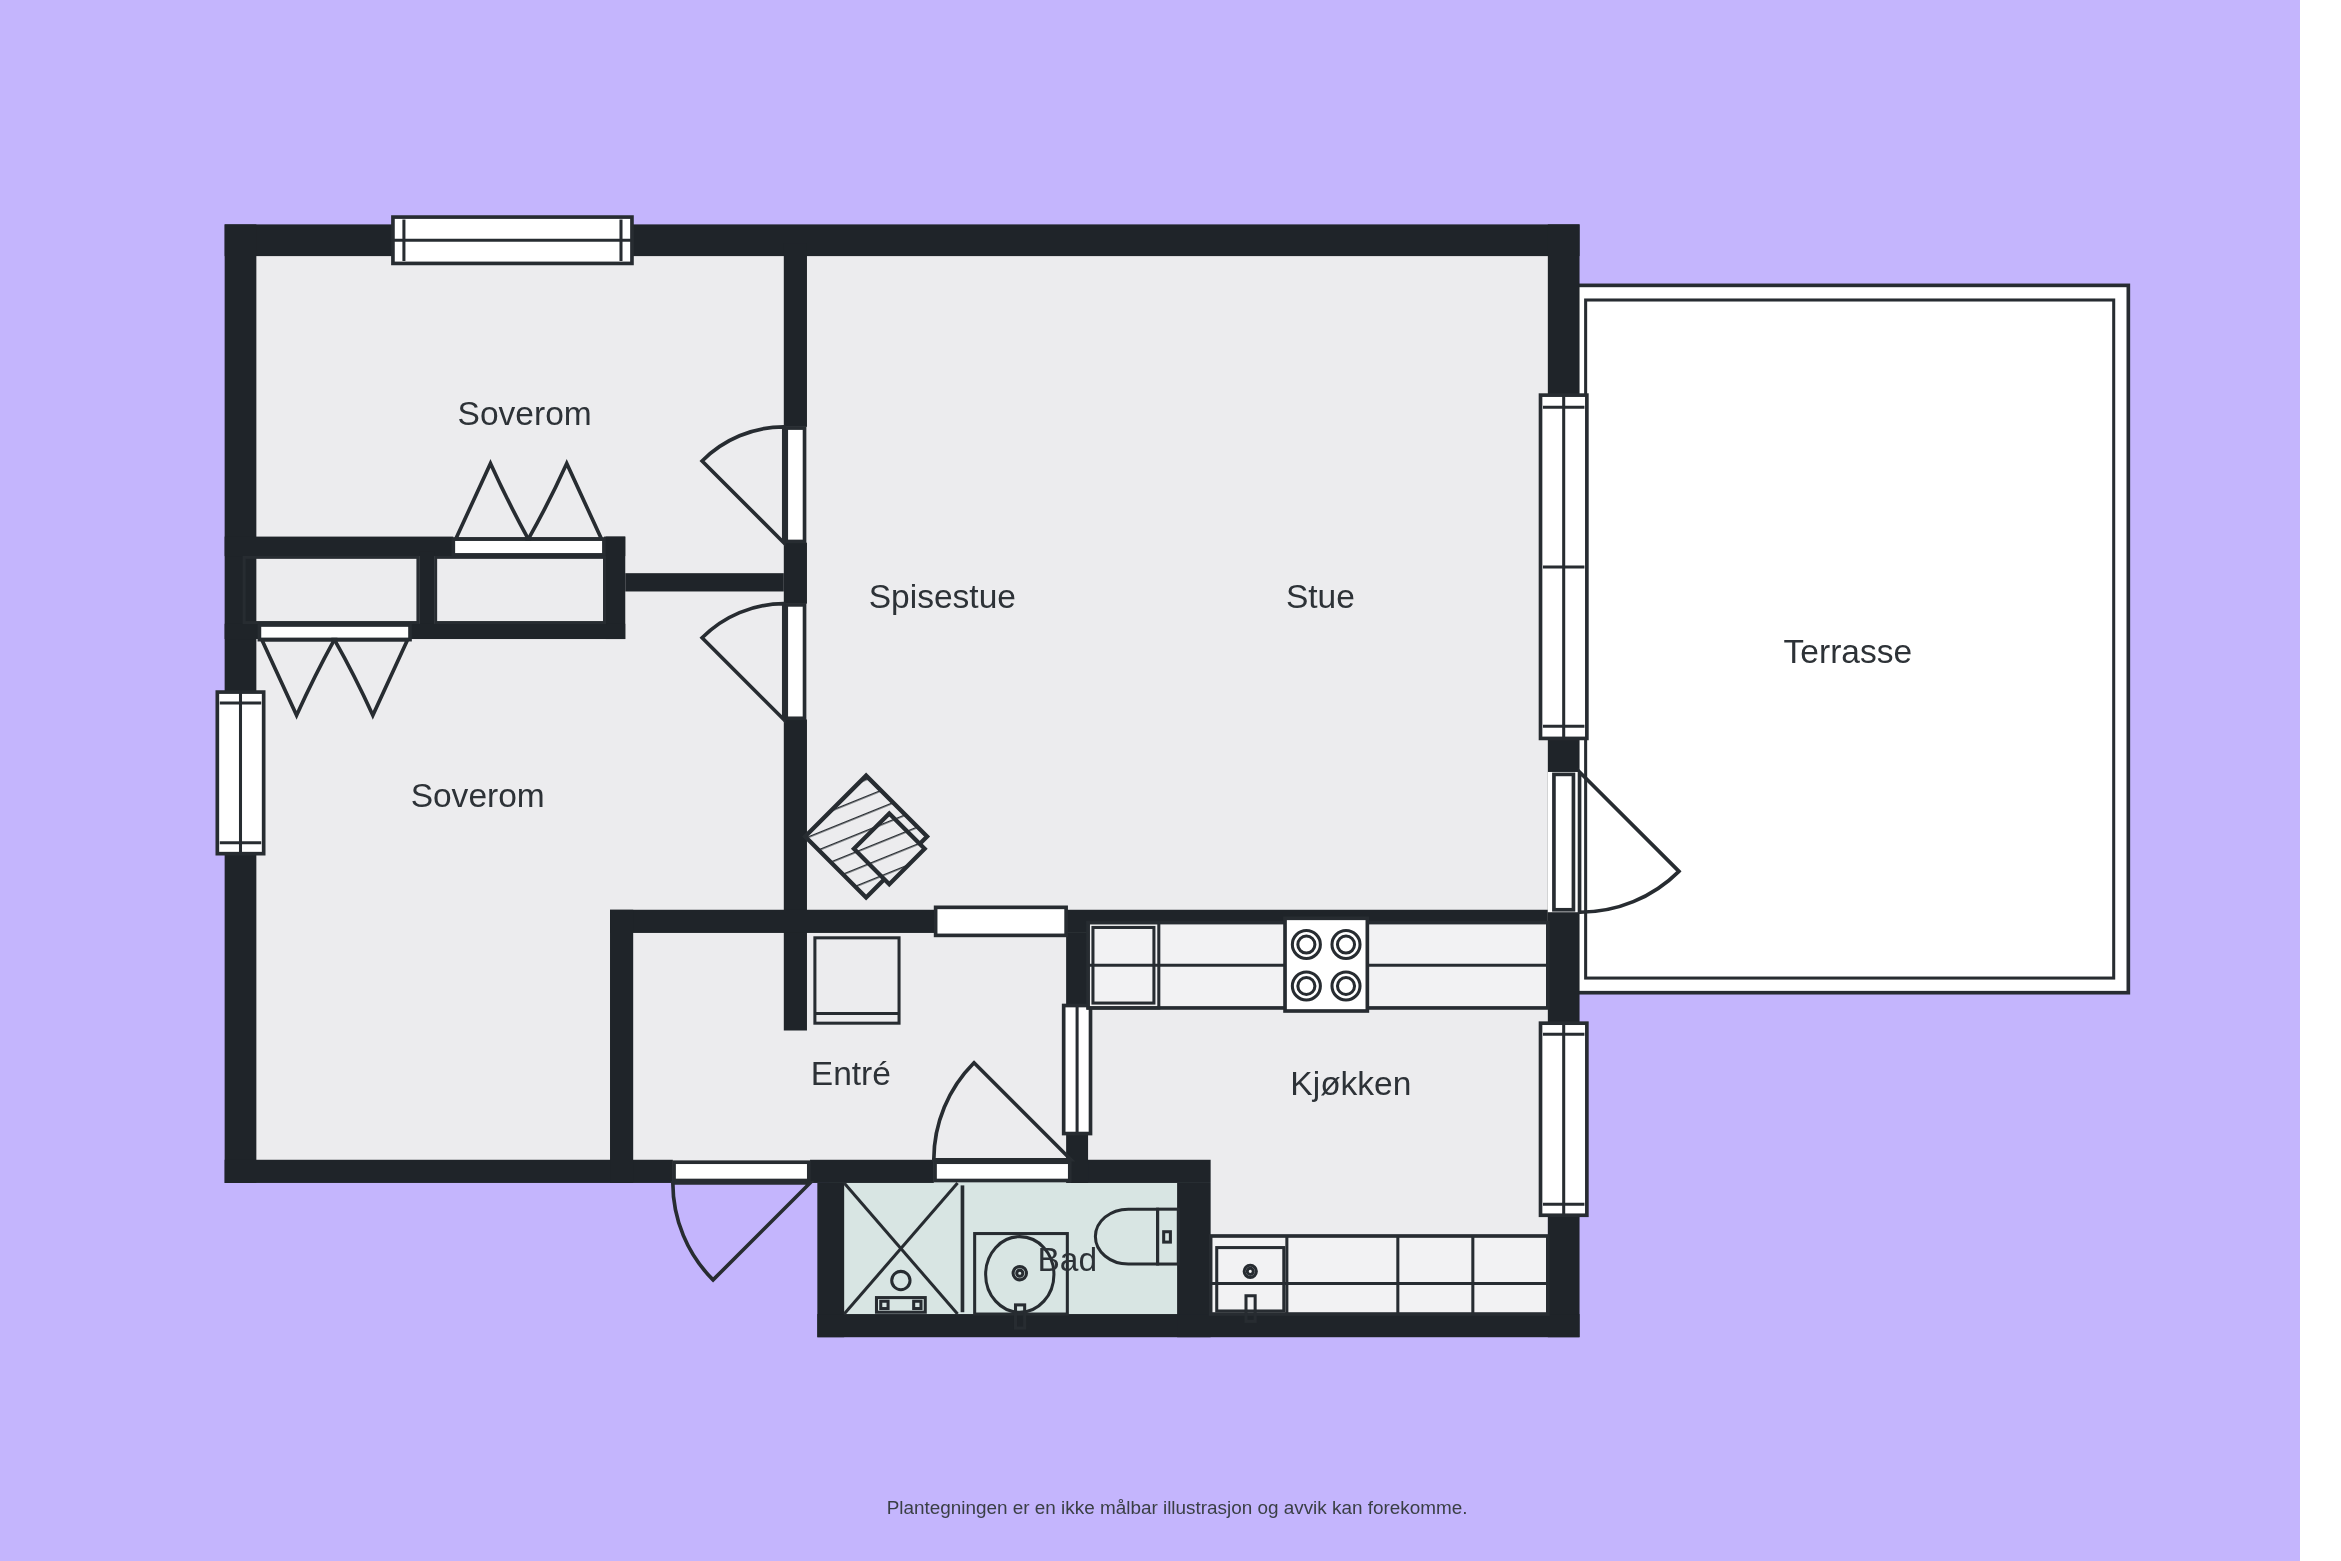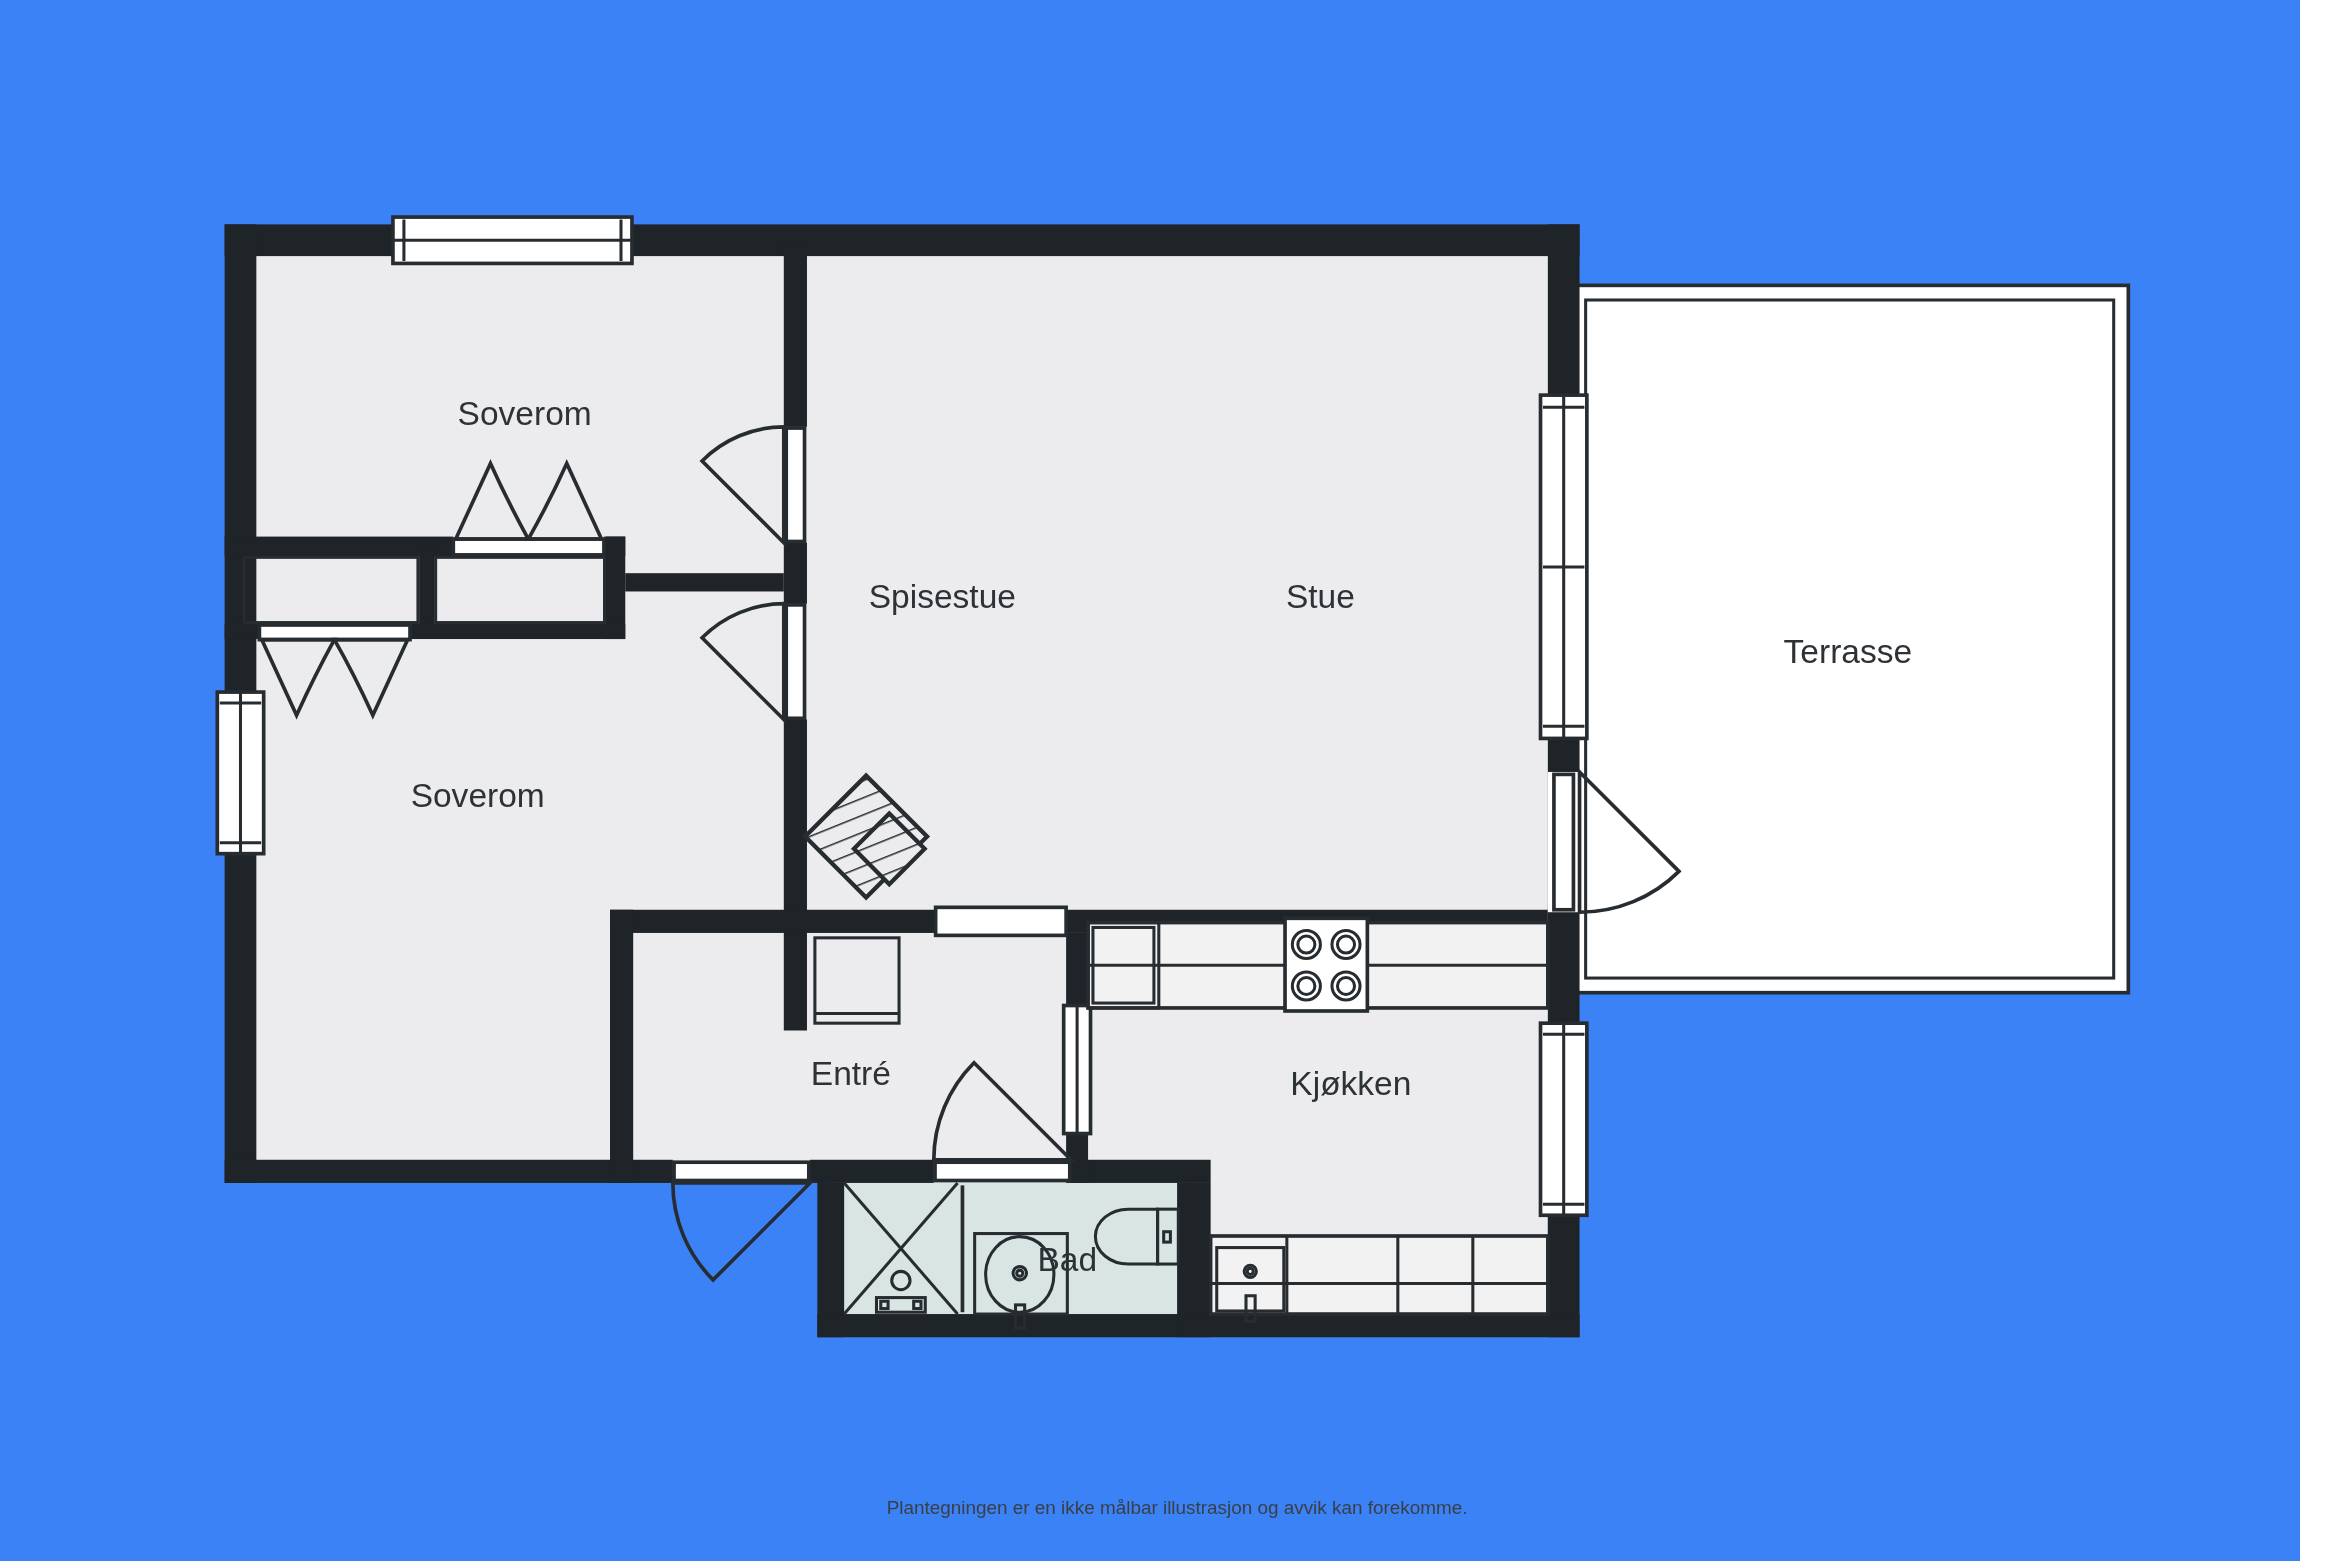--- a/index.html
+++ b/index.html
@@ -1,16 +1,16 @@
 <!DOCTYPE html>
 <html style="font-size:9.8px"><head>
 <meta charset="utf-8">
 <style>
   html,body{margin:0;padding:0;background:#ffffff;}
-  .page{position:relative;width:2300px;height:1561px;background:#3b82f6;overflow:hidden;
+  .page{position:relative;width:2300px;height:1561px;background:#c4b5fd;overflow:hidden;
         font-family:"Liberation Sans", sans-serif;}
   .plan-svg{position:absolute;left:0;top:0;width:2342px;height:1561px;}
   .wall{fill:#1f2429;}
   .floor{fill:#ececee;}
   .bath-floor{fill:#d8e5e3;}
   .white{fill:#ffffff;}
   .counter{fill:#f2f2f3;stroke:#272c31;stroke-width:6;}
   .ln{stroke:#272c31;stroke-width:6;fill:none;}
   .lnw{stroke:#272c31;stroke-width:6;fill:#ffffff;}
   .thin{stroke:#272c31;stroke-width:5;fill:none;}

